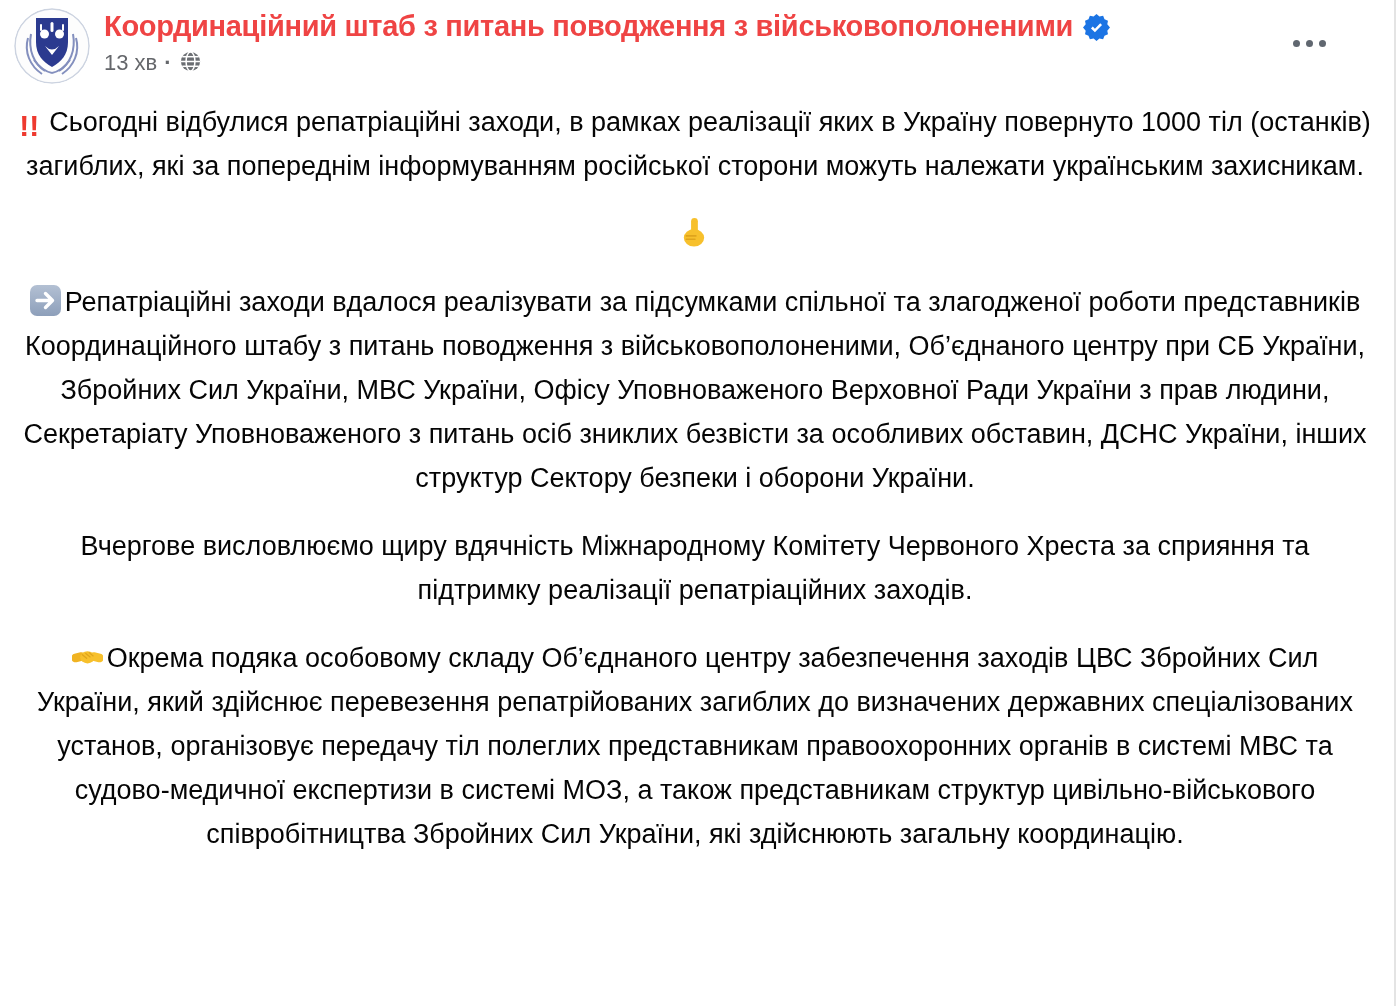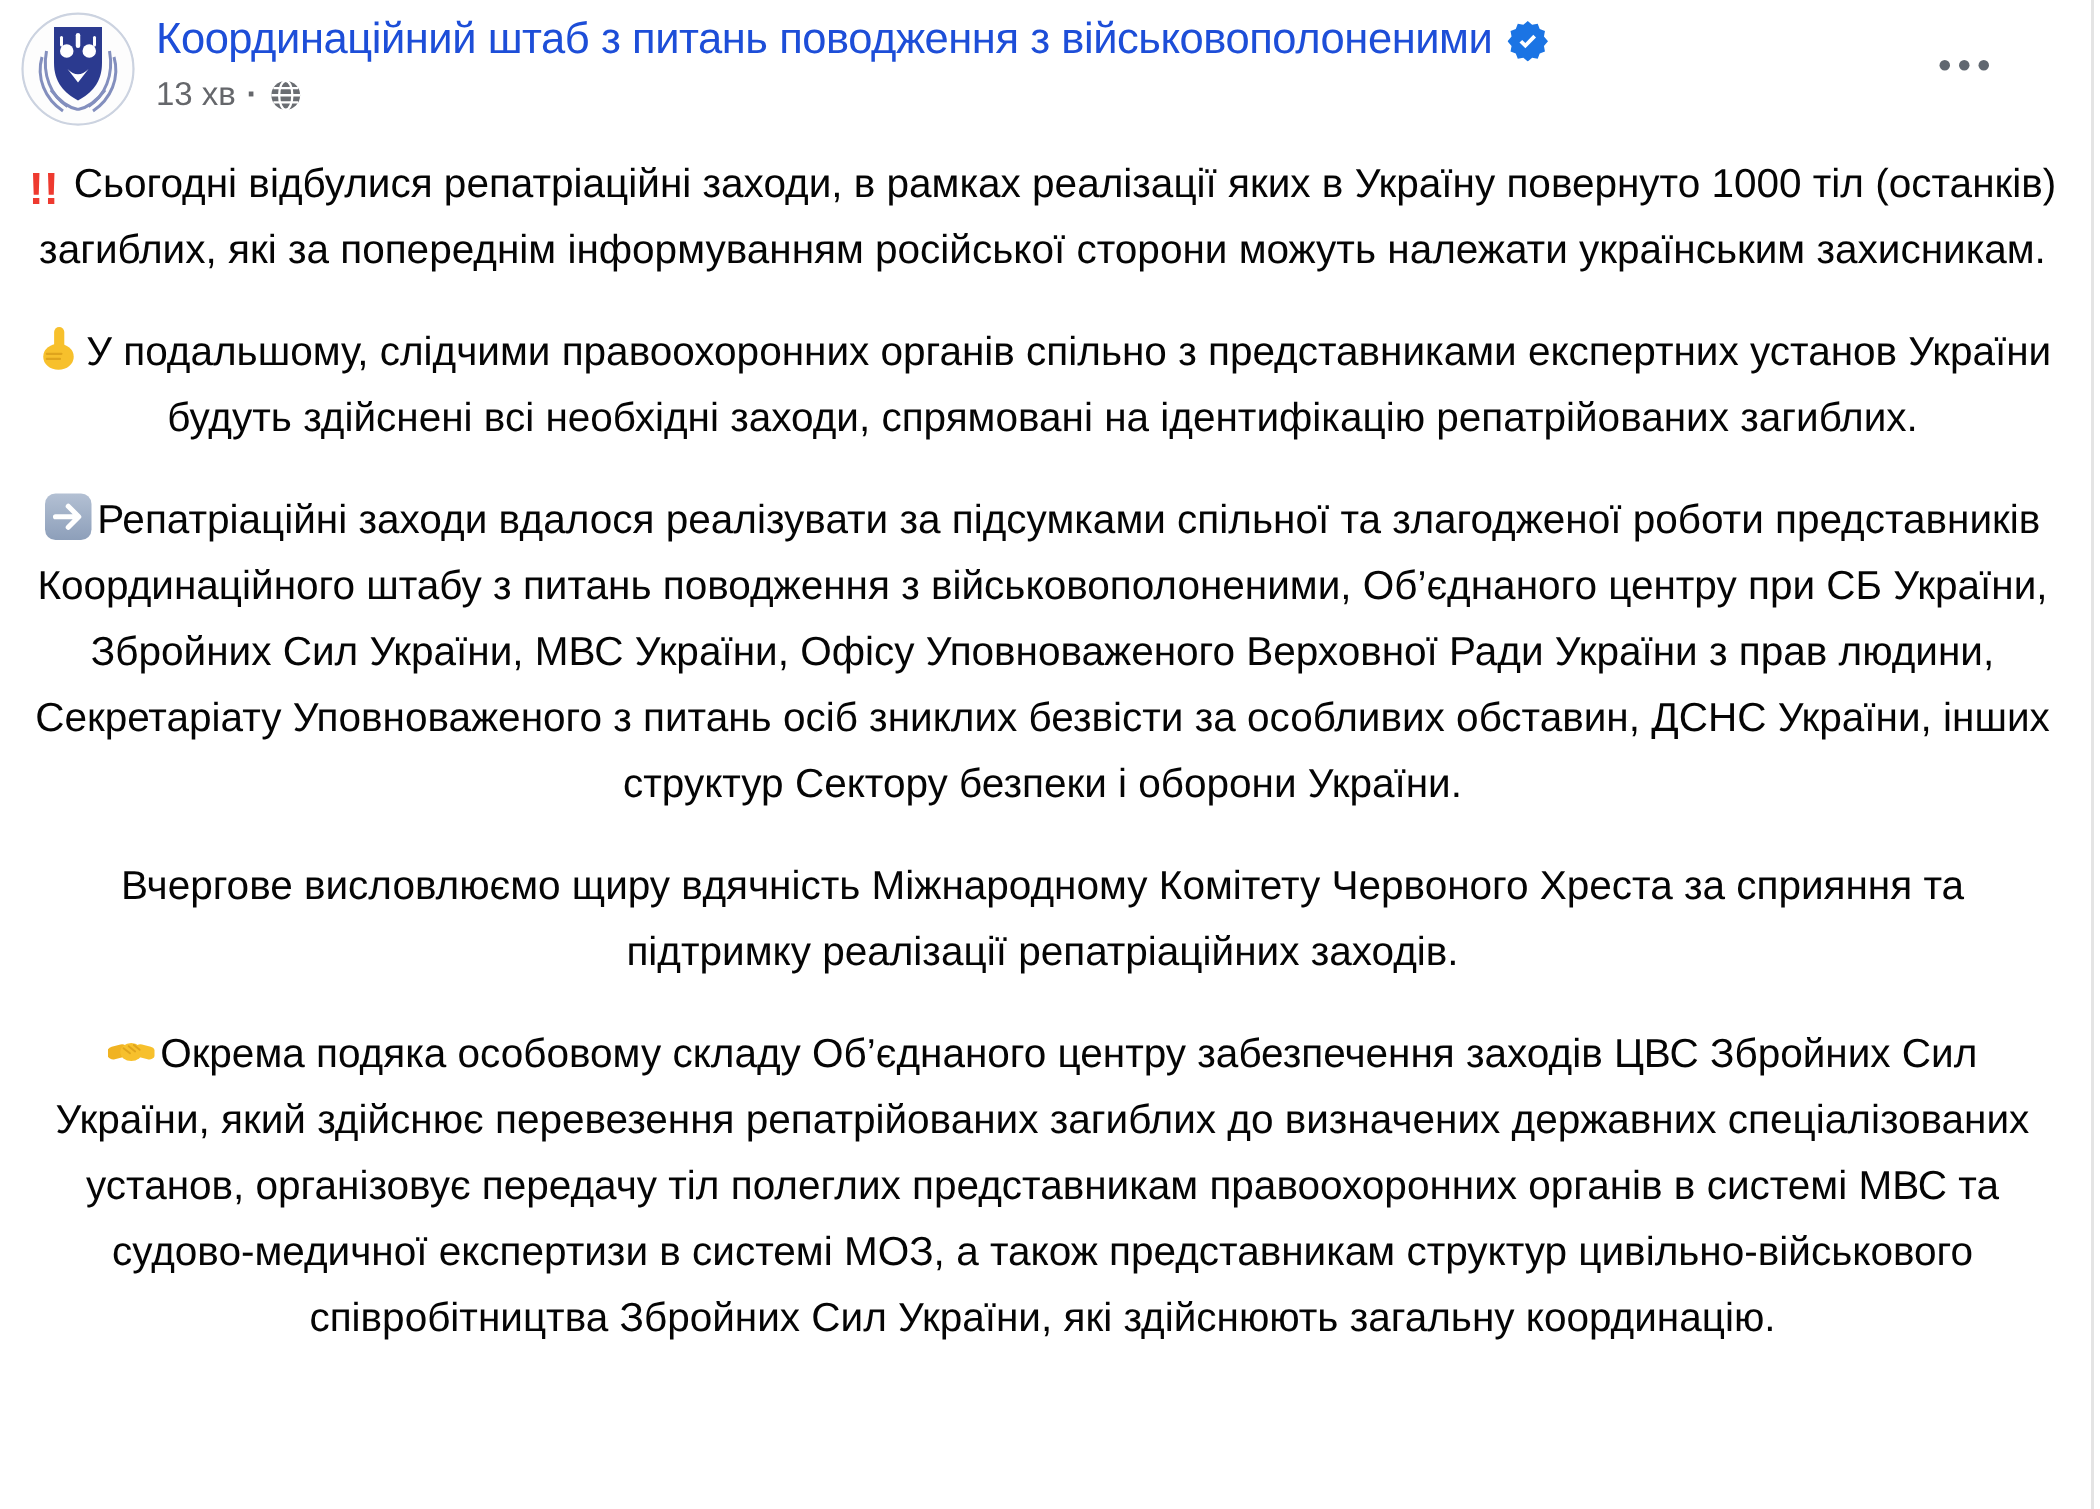--- a/index.html
+++ b/index.html
@@ -24,26 +24,26 @@
     position: relative;
   }
   .avatar {
     width: 76px; height: 76px; border-radius: 50%;
     flex: 0 0 auto; cursor: pointer;
     overflow: hidden;
   }
   .header-text { margin-left: 14px; padding-top: 2px; min-width: 0; }
   .title-row { display: flex; align-items: center; gap: 10px; }
   .page-name {
-    font-size: 29px; font-weight: 400; letter-spacing: -0.3px;
-    color: #1d4ed8; cursor: pointer; white-space: nowrap;
+    font-size: 29px; font-weight: 700; letter-spacing: -0.3px;
+    color: #ef4444; cursor: pointer; white-space: nowrap;
   }
   .verified { display: inline-flex; flex: 0 0 auto; margin-top: 2px; }
   .meta-row {
-    display: flex; align-items: center; gap: 7px;
+    display: flex; gap: 7px;
     margin-top: 7px; color: #65676b; font-size: 22px;
   }
   .meta-sep { font-weight: 700; }
   .more-btn {
     position: absolute; right: 58px; top: 32px;
     display: flex; gap: 6px; align-items: center;
     padding: 8px; border-radius: 50%; cursor: pointer;
   }
   .more-dot { width: 7px; height: 7px; border-radius: 50%; background: #606770; }
 
@@ -139,21 +139,21 @@
   <div class="post-body">
 
     <p><span class="emoji dbl-excl">!!</span><span>Сьогодні відбулися репатріаційні заходи, в рамках реалізації яких в Україну повернуто 1000 тіл (останків) загиблих, які за попереднім інформуванням російської сторони можуть належати українським захисникам.</span></p>
 
     <p><span class="emoji">
           <svg width="31" height="31" viewBox="0 0 32 32">
           <rect x="13.5" y="1" width="7" height="16" rx="3.5" fill="#f7c02c"></rect>
           <ellipse cx="16.5" cy="21.5" rx="10.5" ry="9" fill="#f7c02c"></ellipse>
           <path d="M8.5 19.5 h10 M8.5 23 h9" stroke="#dfa41c" stroke-width="1.6" stroke-linecap="round" fill="none"></path>
         </svg>
-        </span><span>У подальшому, слідчими правоохоронних органів спільно з представниками експертних установ України будуть здійснені всі необхідні заходи, спрямовані на ідентифікацію репатрійованих загиблих.</span></p>
+        </span></p>
 
     <p><span class="emoji arrow-right-box">
           <svg width="31" height="31" viewBox="0 0 31 31">
           <path d="M7 15.5 h15 M15.5 8.5 l7 7 -7 7" stroke="#ffffff" stroke-width="3.4" stroke-linecap="round" stroke-linejoin="round" fill="none"></path>
         </svg>
         </span><span>Репатріаційні заходи вдалося реалізувати за підсумками спільної та злагодженої роботи представників Координаційного штабу з питань поводження з військовополоненими, Об’єднаного центру при СБ України, Збройних Сил України, МВС України, Офісу Уповноваженого Верховної Ради України з прав людини, Секретаріату Уповноваженого з питань осіб зниклих безвісти за особливих обставин, ДСНС України, інших структур Сектору безпеки і оборони України.</span></p>
 
     <p><span>Вчергове висловлюємо щиру вдячність Міжнародному Комітету Червоного Хреста за сприяння та підтримку реалізації репатріаційних заходів.</span></p>
 
     <p><span class="emoji">

